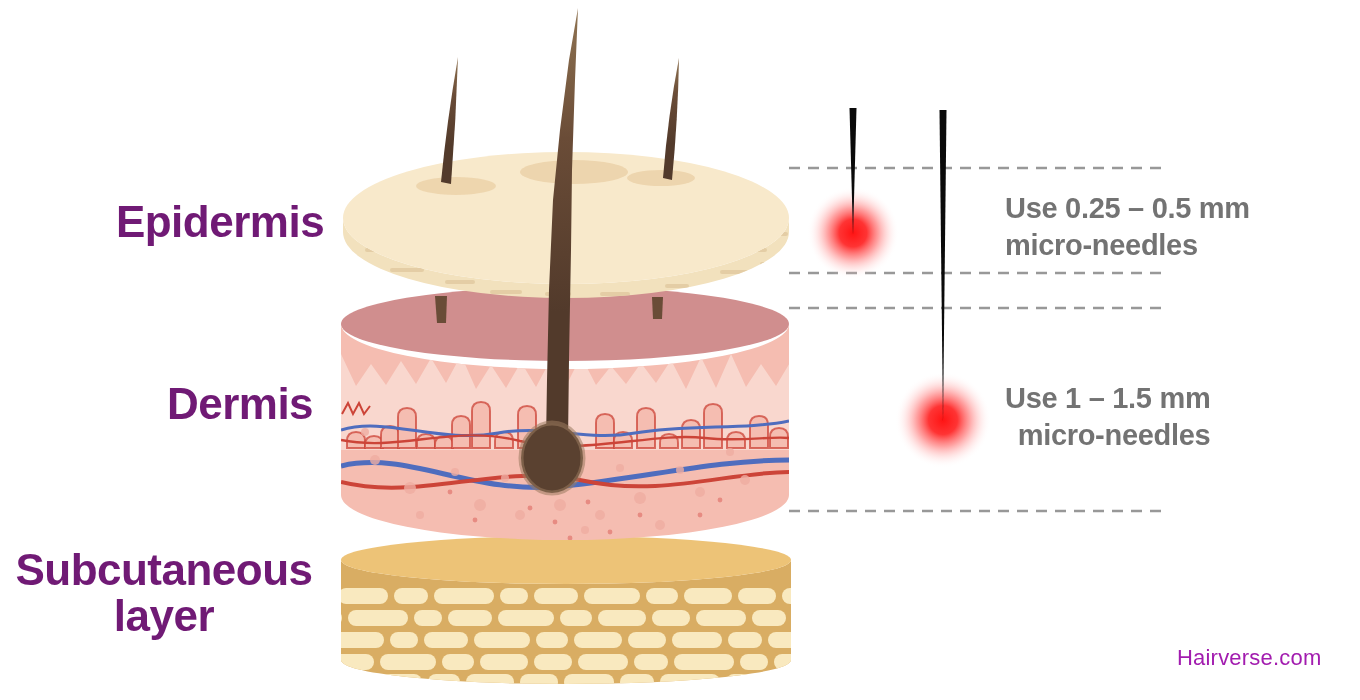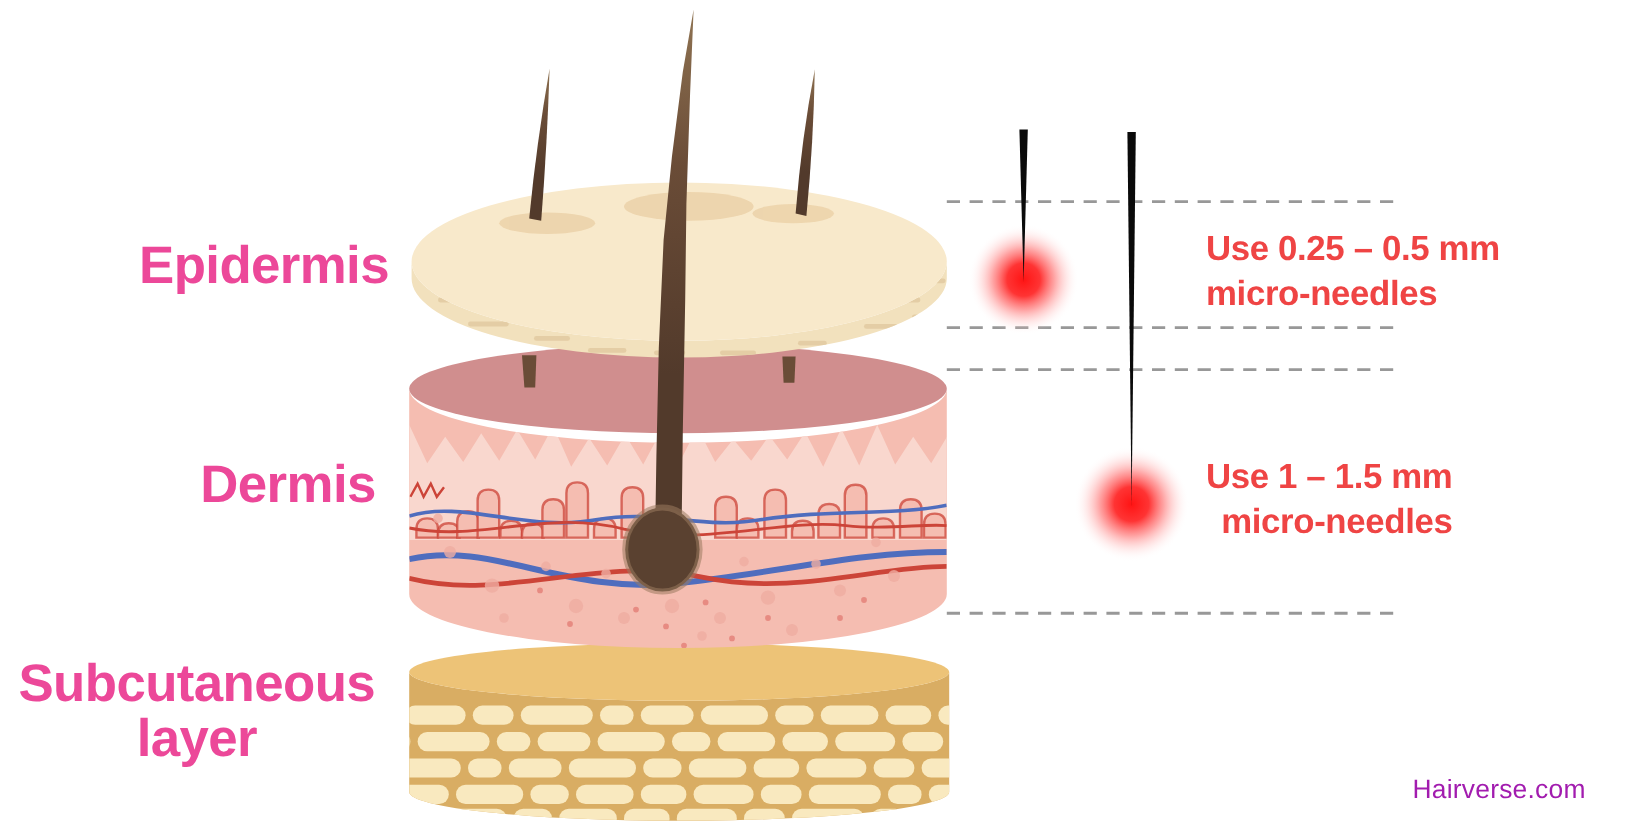--- a/index.html
+++ b/index.html
@@ -1,24 +1,24 @@
 <!DOCTYPE html>
 <html><head>
 <meta charset="utf-8">
 <style>
   html,body{margin:0;padding:0;background:#fff;}
   .stage{position:relative;width:1360px;height:700px;background:#ffffff;overflow:hidden;
          font-family:"Liberation Sans",sans-serif;}
   .stage svg{position:absolute;left:0;top:0;}
-  .layer-label{position:absolute;color:#ec4899;font-weight:700;font-size:44px;
+  .layer-label{position:absolute;color:#701a75;font-weight:700;font-size:44px;
                line-height:1.02;text-align:center;letter-spacing:-0.5px;}
   #lbl-epidermis{left:80px;top:200px;width:280px;}
   #lbl-dermis{left:100px;top:382px;width:280px;}
   #lbl-subq{left:8px;top:547px;width:312px;line-height:1.04;}
-  .annot{position:absolute;left:1005px;color:#ef4444;font-weight:700;font-size:29px;
+  .annot{position:absolute;left:1005px;color:#737373;font-weight:700;font-size:29px;
          line-height:1.26;letter-spacing:-0.3px;}
   #annot-1{top:190px;}
   #annot-2{top:380px;text-align:right;}
   #watermark{position:absolute;left:1177px;top:645px;font-size:22px;color:#a21caf;
              font-weight:400;letter-spacing:0.2px;}
 </style>
 </head>
 <body>
 
 <div class="stage">

